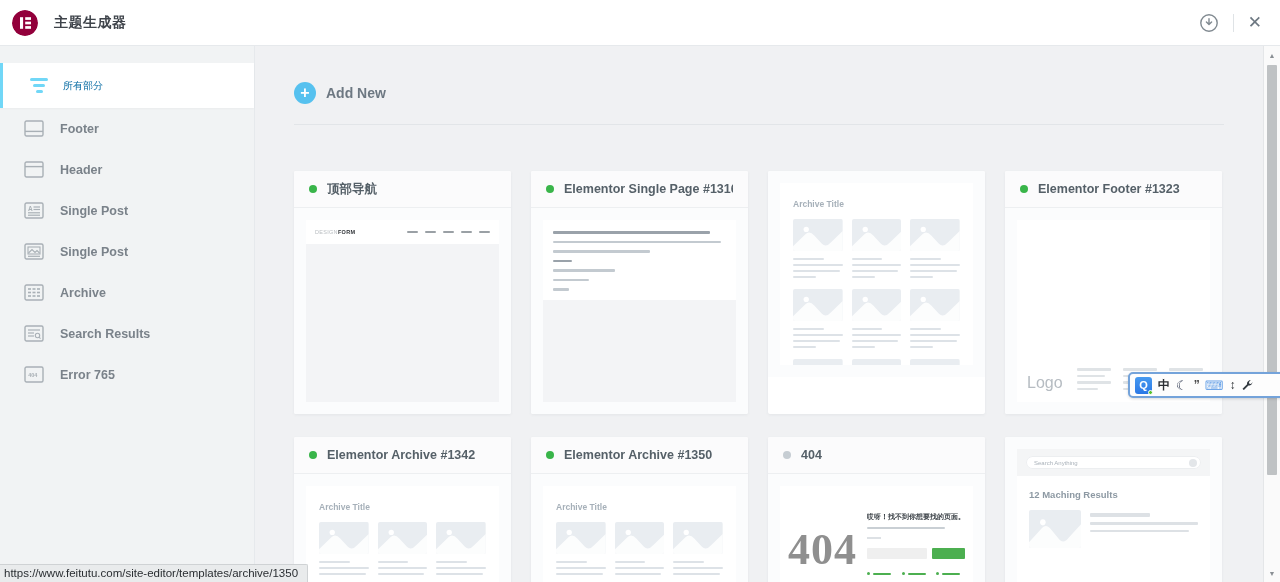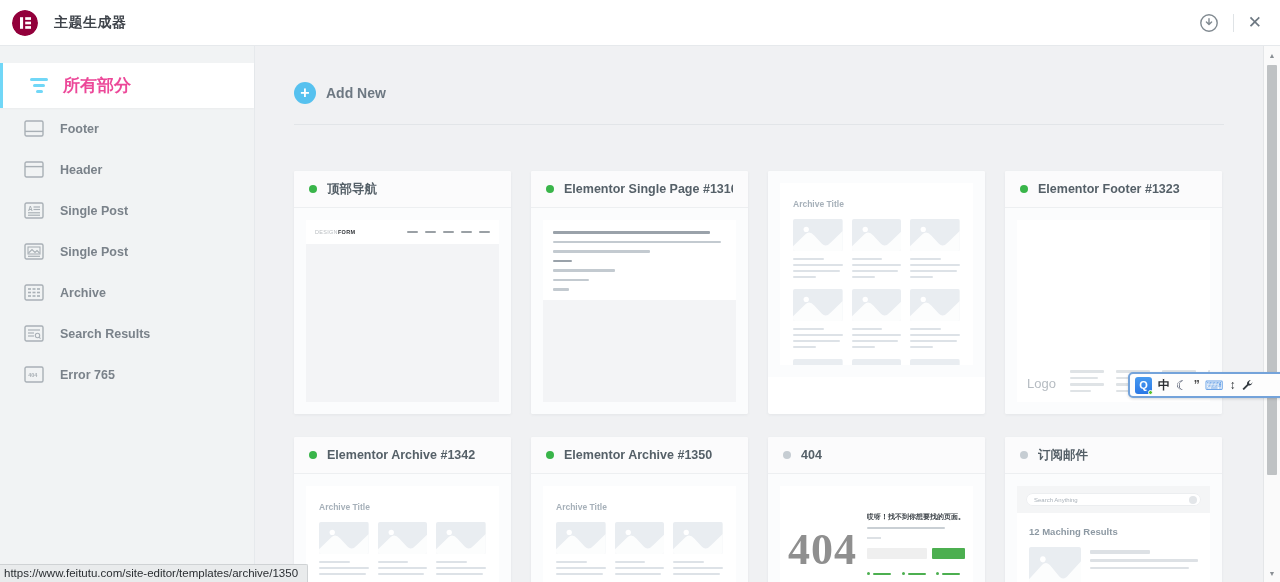--- a/index.html
+++ b/index.html
@@ -14,21 +14,21 @@
   .topbar-right { margin-left:auto; display:flex; align-items:center; gap:14px; padding-right:18px; }
   .tb-divider { width:1px; height:18px; background:#dfe3e6; }
   .close-x { font-size:17px; color:#6d7882; cursor:pointer; line-height:1; }
 
   
   .sidebar { position:absolute; top:46px; left:0; width:255px; height:536px;
     background:#f1f3f4; border-right:1px solid #e6e9ec; z-index:20; }
   .side-active { height:45px; margin-top:17px; background:#fff; border-left:3px solid #71d7f7;
     display:flex; align-items:center; padding-left:27px; gap:15px; cursor:pointer;
     box-shadow:0 1px 2px rgba(0,0,0,.03); }
-  .side-active .lbl { font-size:17px; font-weight:bold; color:#ec4899; }
+  .side-active .lbl { font-size:10px; font-weight:normal; color:#0369a1; }
   .filter-icon { display:flex; flex-direction:column; align-items:center; gap:3px; width:18px; }
   .filter-icon i { display:block; height:3px; border-radius:2px; background:#71d7f7; }
   .filter-icon i:nth-child(1){ width:18px; } .filter-icon i:nth-child(2){ width:12px; }
   .filter-icon i:nth-child(3){ width:7px; }
   .side-section { margin:47px 0 18px 24px; font-size:12px; color:#9aa2a9; letter-spacing:.5px; }
   .side-item { height:41px; display:flex; align-items:center; padding-left:24px; gap:16px; cursor:pointer; }
   .side-item .lbl { font-size:12.5px; font-weight:bold; color:#7a828a; }
   .side-item svg { flex:0 0 auto; }
 
   
@@ -69,21 +69,21 @@
   .prev-archive { padding:12px 13px; }
   .atitle { font-size:8.5px; font-weight:bold; color:#a6b0b9; margin:4px 0 10px; flex:0 0 auto; }
   .agrid { display:grid; grid-template-columns:1fr 1fr 1fr; gap:11px 9px; }
   .aitem { display:flex; flex-direction:column; gap:3.5px; }
   .aitem svg { width:100%; height:32px; border-radius:2px; display:block; margin-bottom:3px; }
   .ln { height:2.5px; background:#dde2e7; border-radius:1px; display:block; }
 
   
   .prev-footer { position:relative; }
   .frow { position:absolute; left:10px; right:10px; bottom:10px; display:flex; align-items:flex-start; }
-  .flogo { font-size:13px; color:#b6bcc2; margin-right:14px; margin-top:6px; }
+  .flogo { font-size:16px; color:#b6bcc2; margin-right:14px; margin-top:6px; }
   .fcols { display:flex; gap:12px; flex:1; justify-content:flex-end; }
   .fcol { display:flex; flex-direction:column; gap:4px; width:34px; }
   .fln { height:2.5px; background:#dfe3e6; border-radius:1px; display:block; }
 
   
   .prev-404 { flex-direction:row; padding:26px 10px 8px 8px; gap:10px; }
   .e404 { font-family:"Liberation Serif", serif; font-size:44px; font-weight:bold; color:#8f8f8f;
     line-height:1; margin-top:16px; letter-spacing:1px; }
   .ecol { flex:1; display:flex; flex-direction:column; }
   .ehead { font-size:7px; font-weight:bold; color:#3a4046; margin-bottom:5px; white-space:nowrap; }
@@ -564,24 +564,20 @@
                   <i class="eb"></i>
                   <i class="el"></i>
                 </span>
               </div>
           </div>
         </div>
       </div>
     </div>
 
     <div class="card">
-      <div class="card-head">
-        <span class="dot gray"></span>
-        <span class="card-title">订阅邮件</span>
-      </div>
       <div class="card-body">
         <div class="prev">
           <div class="sbar">
             <div class="sinput">
               <span class="stext">Search Anything</span>
               <span class="scirc"></span>
             </div>
           </div>
           <div class="sres">12 Maching Results</div>
           <div class="srow">

